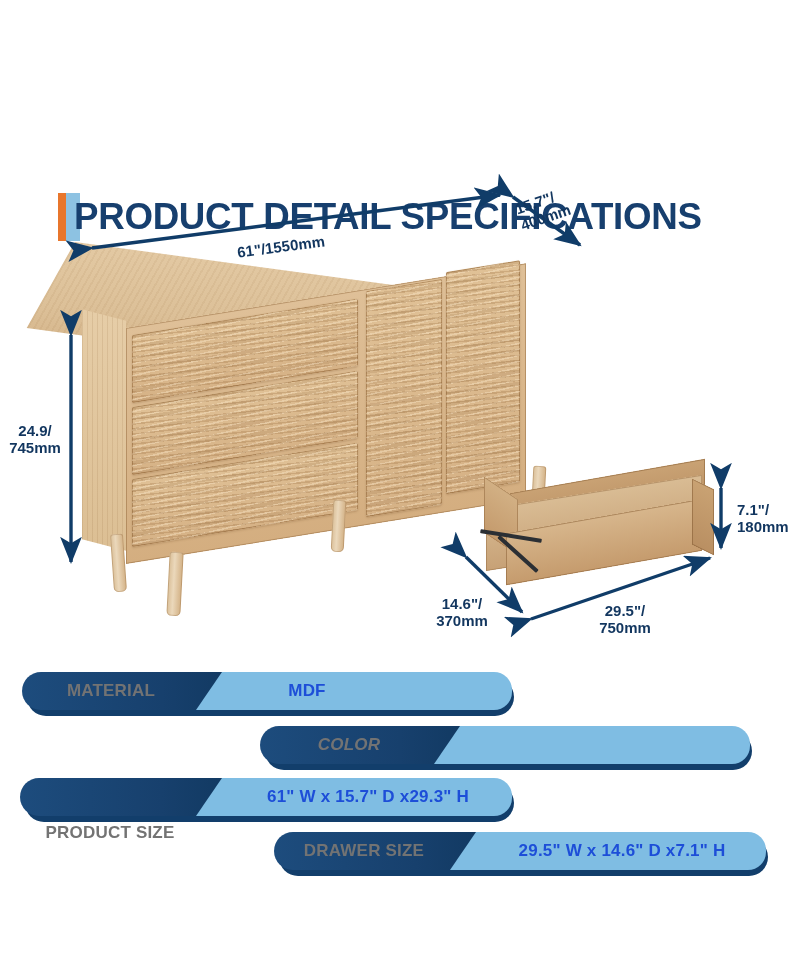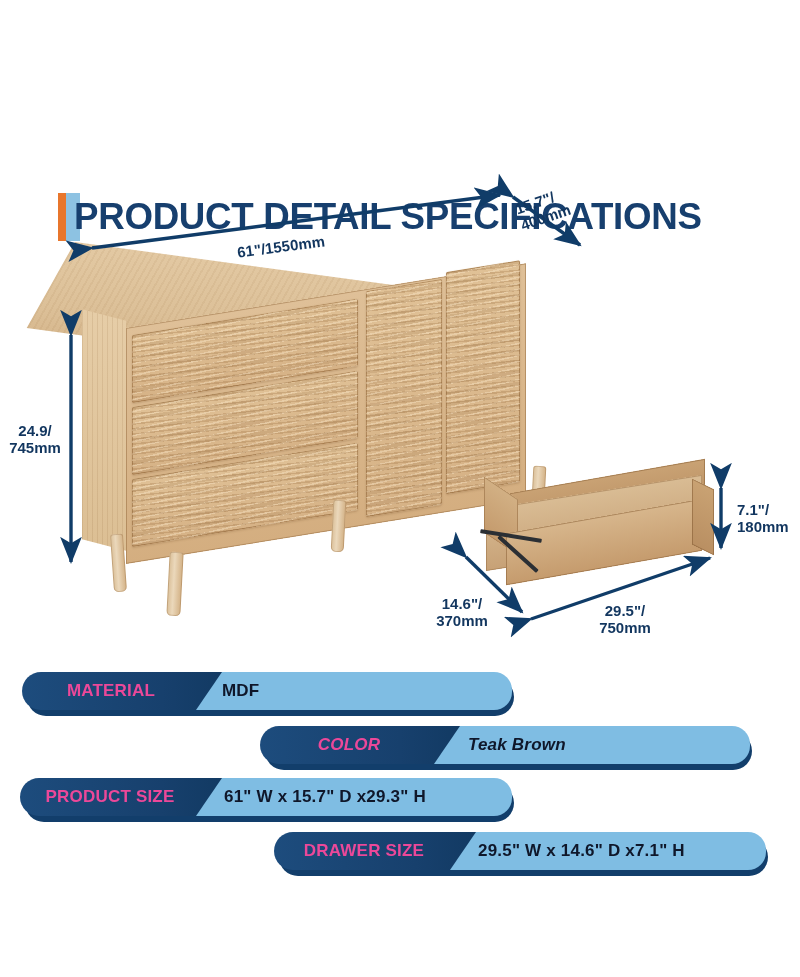--- a/index.html
+++ b/index.html
@@ -97,24 +97,24 @@
   .spec-row{position:absolute;height:40px;}
   .spec-shadow{position:absolute;left:5px;top:6px;right:-2px;height:38px;
     background:#123E6B;border-radius:19px;}
   .spec-light{position:absolute;top:0;height:38px;
     background:#7FBDE3;border-radius:0 18px 18px 0;}
   .spec-dark{position:absolute;left:0;top:0;height:38px;
     background:linear-gradient(90deg,#1D4C7D 0%,#17406D 70%,#123A63 100%);
     border-radius:19px 0 0 19px;
     clip-path:polygon(0 0, 100% 0, calc(100% - 26px) 100%, 0 100%);}
   .spec-key{position:absolute;left:0;top:0;height:38px;line-height:38px;
-    color:#ec4899;font-size:17px;font-weight:bold;text-align:center;
+    color:#737373;font-size:17px;font-weight:bold;text-align:center;
     letter-spacing:.2px;}
   .spec-val{position:absolute;top:0;height:38px;line-height:38px;
-    color:#0f172a;font-size:17px;font-weight:bold;
+    color:#1d4ed8;font-size:17px;font-weight:bold;text-align:center;
     letter-spacing:.2px;}
 </style>
 </head>
 <body>
 
 <div id="title-row">
   <div id="title-accent">
     <div id="accent-orange"></div>
     <div id="accent-blue"></div>
   </div>
@@ -222,28 +222,27 @@
     <div class="spec-dark" style="width:200px;"></div>
     <div class="spec-key" style="width:178px;">MATERIAL</div>
     <div class="spec-val" style="left:200px;width:170px;">MDF</div>
   </div>
 
   <div class="spec-row" style="left:260px;top:58px;width:490px;font-style:italic;">
     <div class="spec-shadow"></div>
     <div class="spec-light" style="left:170px;width:320px;"></div>
     <div class="spec-dark" style="width:200px;"></div>
     <div class="spec-key" style="width:178px;">COLOR</div>
-    <div class="spec-val" style="left:208px;width:282px;">Teak Brown</div>
   </div>
 
   <div class="spec-row" style="left:20px;top:110px;width:492px;">
     <div class="spec-shadow"></div>
     <div class="spec-light" style="left:170px;width:322px;"></div>
     <div class="spec-dark" style="width:202px;"></div>
-    <div class="spec-key" style="width:180px;">PRODUCT SIZE</div>
+    <div class="spec-key" style="width:180px;margin-top:36px;">PRODUCT SIZE</div>
     <div class="spec-val" style="left:204px;width:288px;">61" W x 15.7" D x29.3" H</div>
   </div>
 
   <div class="spec-row" style="left:274px;top:164px;width:492px;text-decoration:underline;">
     <div class="spec-shadow"></div>
     <div class="spec-light" style="left:170px;width:322px;"></div>
     <div class="spec-dark" style="width:202px;"></div>
     <div class="spec-key" style="width:180px;">DRAWER SIZE</div>
     <div class="spec-val" style="left:204px;width:288px;">29.5" W x 14.6" D x7.1" H</div>
   </div>

